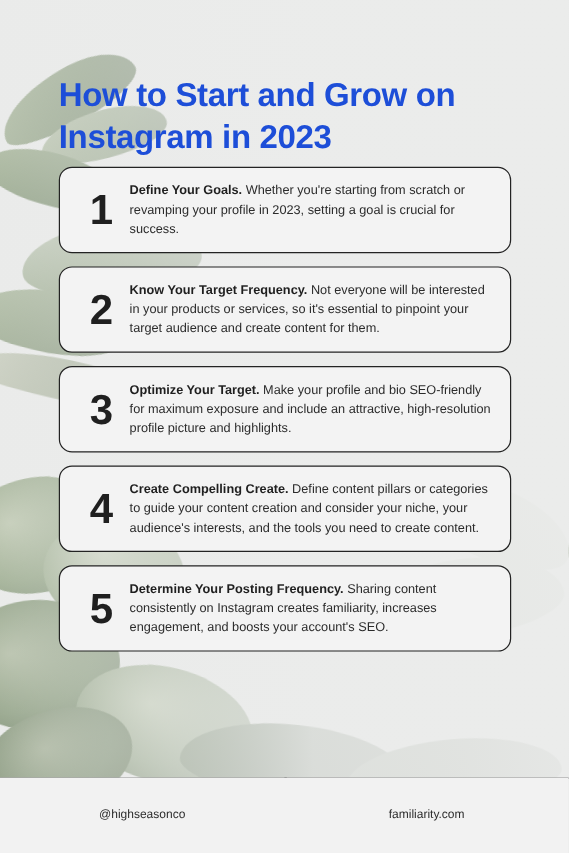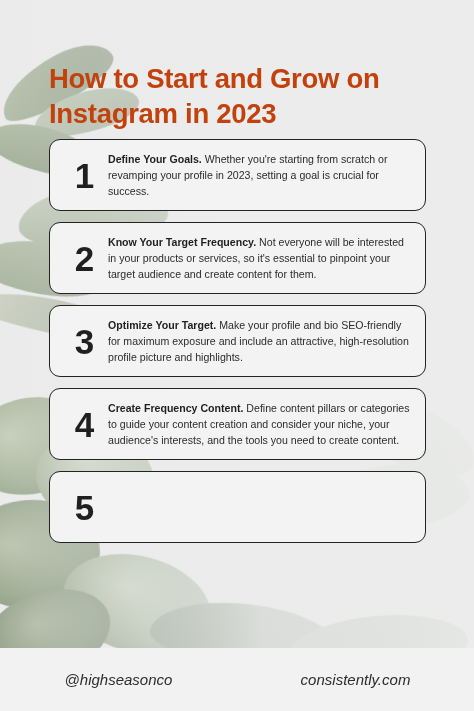--- a/index.html
+++ b/index.html
@@ -55,21 +55,21 @@
   }
 
   .title {
     position: absolute;
     left: 49px;
     top: 44px;
     width: 382px;
     font-size: 27.5px;
     line-height: 1.24;
     font-weight: bold;
-    color: #c2410c;
+    color: #1d4ed8;
     letter-spacing: -0.3px;
     text-align: left;
   }
 
   .cards {
     position: absolute;
     left: 49px;
     top: 139px;
     width: 377px;
   }
@@ -135,23 +135,22 @@
     bottom: 0;
     display: flex;
     z-index: 5;
     background: #f2f2f2;
   }
   .footer-cell {
     flex: 1 1 50%;
     display: flex;
     align-items: center;
     justify-content: center;
-    font-size: 15px;
+    font-size: 10px;
     color: #2d2d2d;
-    font-style: italic;
   }
 </style>
 </head>
 <body>
 
 <div class="poster">
 
   <div class="bg-art">
     <div class="leaf" style="left:-6px; top:58px; width:124px; height:46px; transform:rotate(-28deg);
                 background:linear-gradient(135deg,#b9c4ae 0%,#97a68d 55%,#7d8e75 100%);
@@ -225,31 +224,34 @@
       <div class="card">
         <div class="card-num">3</div>
         <div class="card-text">
           <span class="lead">Optimize Your Target.</span><span> Make your profile and bio SEO-friendly for maximum exposure and include an attractive, high-resolution profile picture and highlights.</span>
         </div>
       </div>
 
       <div class="card">
         <div class="card-num">4</div>
         <div class="card-text">
-          <span class="lead">Create Frequency Content.</span><span>  Define content pillars or categories to guide your content creation and consider your niche, your audience's interests, and the tools you need to create content.</span>
+          <span class="lead">Create Compelling Create.</span><span>  Define content pillars or categories to guide your content creation and consider your niche, your audience's interests, and the tools you need to create content.</span>
         </div>
       </div>
 
       <div class="card">
         <div class="card-num">5</div>
+        <div class="card-text">
+          <span class="lead">Determine Your Posting Frequency.</span><span> Sharing content consistently on Instagram creates familiarity, increases engagement, and boosts your account's SEO.</span>
+        </div>
       </div>
 
     </div>
 
     <div class="footer">
       <div class="footer-cell">@highseasonco</div>
-      <div class="footer-cell">consistently.com</div>
+      <div class="footer-cell">familiarity.com</div>
     </div>
     <div class="footer-rule"></div>
     <div class="footer-div"></div>
 
   </div>
 </div>
 
 </body></html>

